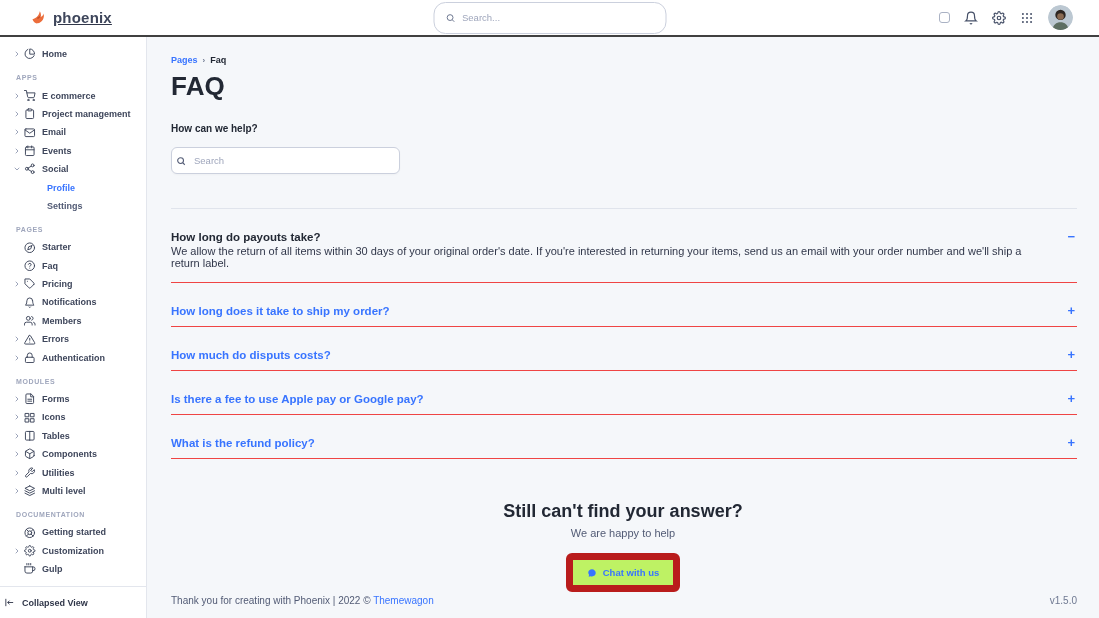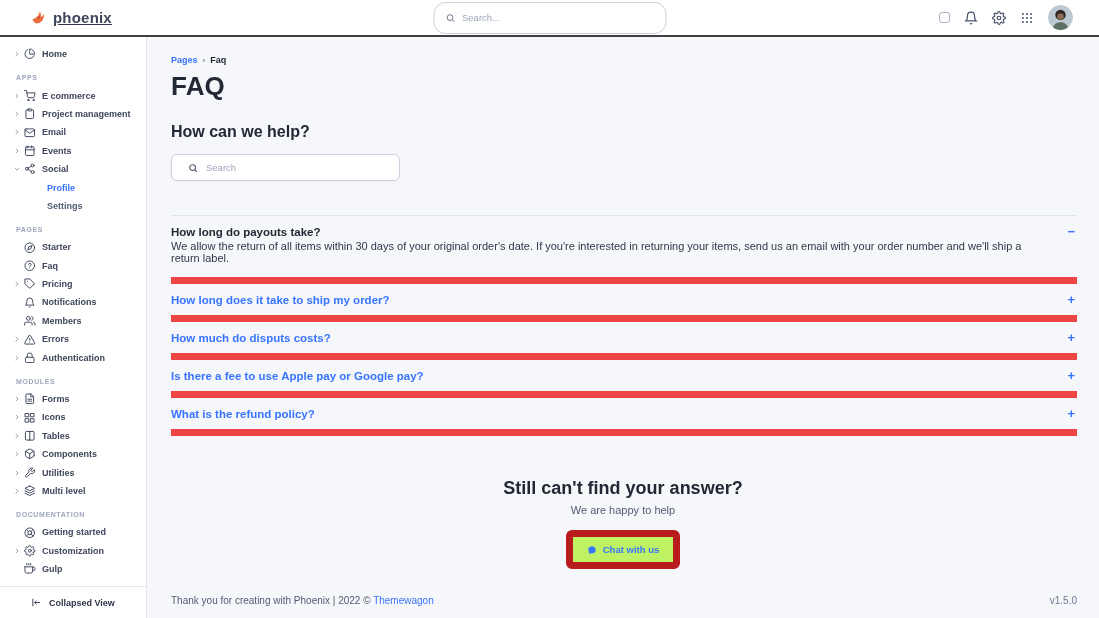--- a/index.html
+++ b/index.html
@@ -40,44 +40,44 @@
     color:#3e465b; font-size:9px; font-weight:600; }
   .side-caret { width:10px; color:#8a94ad; display:flex; align-items:center; }
   .side-caret svg { width:6px; height:6px; }
   .side-caret.open svg { transform:rotate(90deg); }
   .side-icon { width:12px; height:12px; margin-right:6px; color:#3e465b; display:flex; align-items:center; }
   .side-icon svg { width:11.5px; height:11.5px; }
   .side-child { display:flex; align-items:center; height:18.4px; padding-left:47px; cursor:pointer;
     color:#525b75; font-size:9px; font-weight:600; }
   .side-child.active { color:#3874ff; }
   .collapsed-bar { position:absolute; bottom:0; left:0; right:0; height:32px; background:#fff;
-    border-top:1px solid #e3e6ed; display:flex; align-items:center; gap:7px; padding-left:31px;
+    border-top:1px solid #e3e6ed; display:flex; align-items:center; gap:7px; padding-left:4px;
     color:#31374a; font-size:9px; font-weight:600; cursor:pointer; }
   .collapsed-bar svg { width:11px; height:11px; color:#31374a; }
 
   
   .content { position:absolute; top:37px; left:147px; right:0; bottom:0; background:#f5f7fa; overflow:hidden; }
   .breadcrumb { margin:18px 0 0 24px; font-size:9px; font-weight:600; display:flex; align-items:center; }
   .breadcrumb .bc-link { color:#3874ff; cursor:pointer; text-decoration:none; }
   .breadcrumb .sep { color:#6e7891; margin:0 5px; font-size:8px; }
   .breadcrumb .current { color:#222834; }
   .page-title { margin:6px 0 0 24px; font-size:26px; font-weight:800; color:#222834; letter-spacing:.2px; }
-  .help-heading { margin:21px 0 0 24px; font-size:16px; font-weight:700; color:#222834; }
+  .help-heading { margin:21px 0 0 24px; font-size:10px; font-weight:700; color:#222834; }
   .help-text { margin:11px 0 0 24px; font-size:11px; color:#31374a; }
   .help-text a { color:#3874ff; text-decoration:none; cursor:pointer; }
   .faq-search { margin:13px 0 0 24px; width:229px; height:27px; background:#fff; border:1px solid #cbd0dd;
-    border-radius:6px; display:flex; align-items:center; padding:0 16px; gap:8px; color:#525b75;
+    border-radius:6px; display:flex; align-items:center; padding:0 4px; gap:8px; color:#525b75;
     box-shadow:0 1px 2px rgba(0,0,0,.03); }
   .faq-search svg { width:10px; height:10px; flex:0 0 auto; }
   .faq-search input { border:none; outline:none; background:transparent; font-size:9.5px; width:100%;
     color:#525b75; font-family:inherit; }
   .faq-search input::placeholder { color:#9fa6bc; }
 
   .accordion { margin:34px 22px 0 24px; border-top:1px solid #e0e4ec; }
-  .acc-item { border-bottom:7px solid #ef4444; }
+  .acc-item { border-bottom:1px solid #ef4444;margin-top:12px; }
   .acc-head { display:flex; justify-content:space-between; align-items:center; cursor:pointer; padding:9px 2px 9px 0; }
   .acc-q { font-size:11.5px; font-weight:700; color:#3874ff; }
   .acc-item.expanded .acc-head { padding-bottom:2px; }
   .acc-item.expanded .acc-q { color:#222834; }
   .acc-toggle { color:#3874ff; font-size:13px; font-weight:700; line-height:1; }
   .acc-body { font-size:11px; color:#31374a; padding:0 30px 13px 0; }
 
   .cta { text-align:center; margin-top:42px; }
   .cta-title { font-size:18px; font-weight:800; color:#222834; }
   .cta-sub { font-size:11px; color:#525b75; margin-top:5px; }

